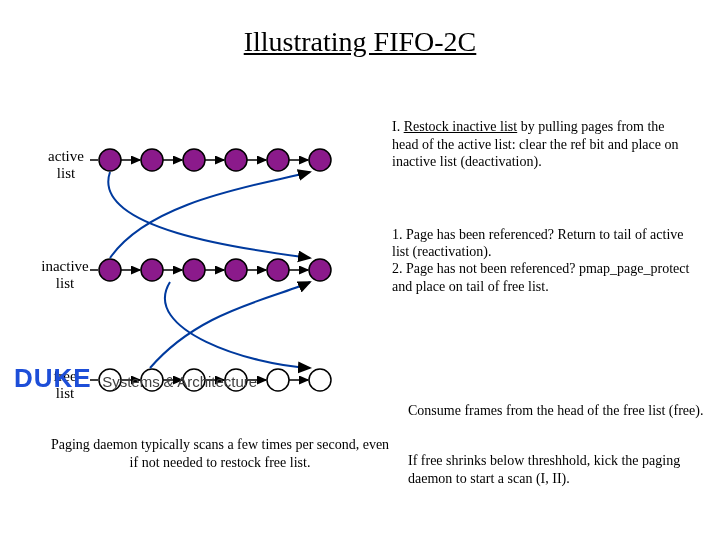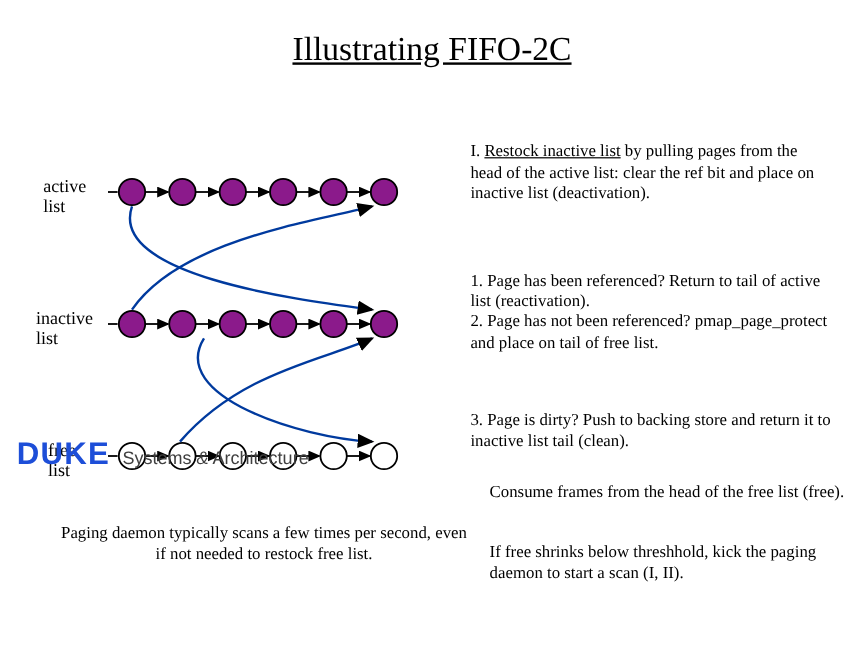--- a/index.html
+++ b/index.html
@@ -1,18 +1,18 @@
 <!DOCTYPE html>
 <html><head>
 <meta charset="utf-8">
 <style>
   html,body{margin:0;padding:0;width:720px;height:540px;font-family:"Times New Roman",serif;background:#fff;color:#000}
   .slide{position:relative;width:720px;height:404px}
   .title{position:absolute;top:26px;left:0;width:720px;text-align:center;font-size:28px;text-decoration:underline}
-  .row-label{position:absolute;font-size:15px;text-align:left;line-height:1.1}
+  .row-label{position:absolute;font-size:15px;text-align:center;line-height:1.1}
   .explain{position:absolute;font-size:14px;line-height:1.25;width:300px}
   .explain-wide{position:absolute;font-size:14px;line-height:1.25;width:310px}
   .footnote{position:absolute;font-size:14px;line-height:1.25;width:340px}
   .u{text-decoration:underline}
   .i{}
   svg{position:absolute;left:0;top:0}
   .brand{position:absolute;left:14px;bottom:10px;font-family:Arial,Helvetica,sans-serif}
   .brand .duke{font-weight:800;font-size:26px;color:#1d4ed8;letter-spacing:1px}
   .brand .sub{font-size:15px;color:#404040;margin-left:6px}
   .brand .amp{font-style:italic}
@@ -88,23 +88,20 @@
 
   <div class="explain" style="left:392px;top:208px">
     <br>
     <span>1. Page has been referenced?  Return to tail of active list (</span><span class="i">reactivation</span><span>).</span>
   </div>
 
   <div class="explain" style="left:392px;top:260px">
     <span>2. Page has not been referenced? </span><span class="i">pmap_page_protect</span><span> and place on tail of free list.</span>
   </div>
 
-  <div class="explain-wide" style="left:392px;top:342px">
-    <span>3. Page is dirty?  Push to backing store and return it to inactive list tail (</span><span class="i">clean</span><span>).</span>
-  </div>
 
   <div class="explain" style="left:408px;top:402px">
     <span>Consume frames from the head of the free list (</span><span class="i">free</span><span>).</span>
   </div>
 
   <div class="explain" style="left:408px;top:452px">If free shrinks below threshhold, kick the paging daemon to start a scan (I, II).</div>
 
   <div class="footnote" style="left:50px;top:436px;text-align:center">Paging daemon typically scans a few times per second, even if not needed to restock free list.</div>
 
   <div class="brand">

